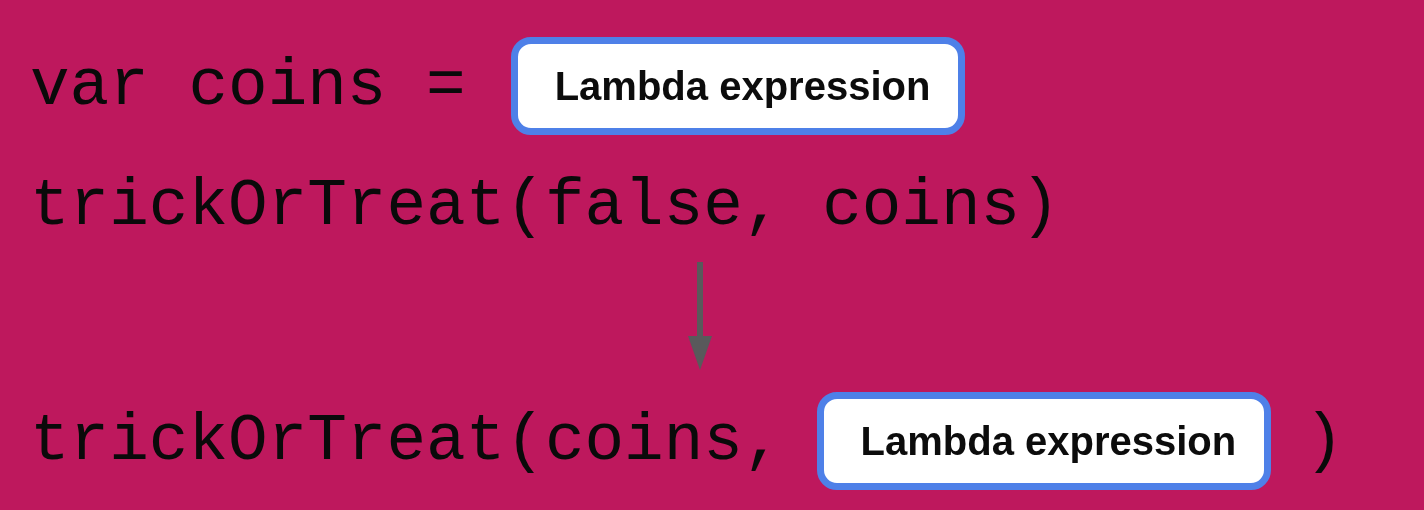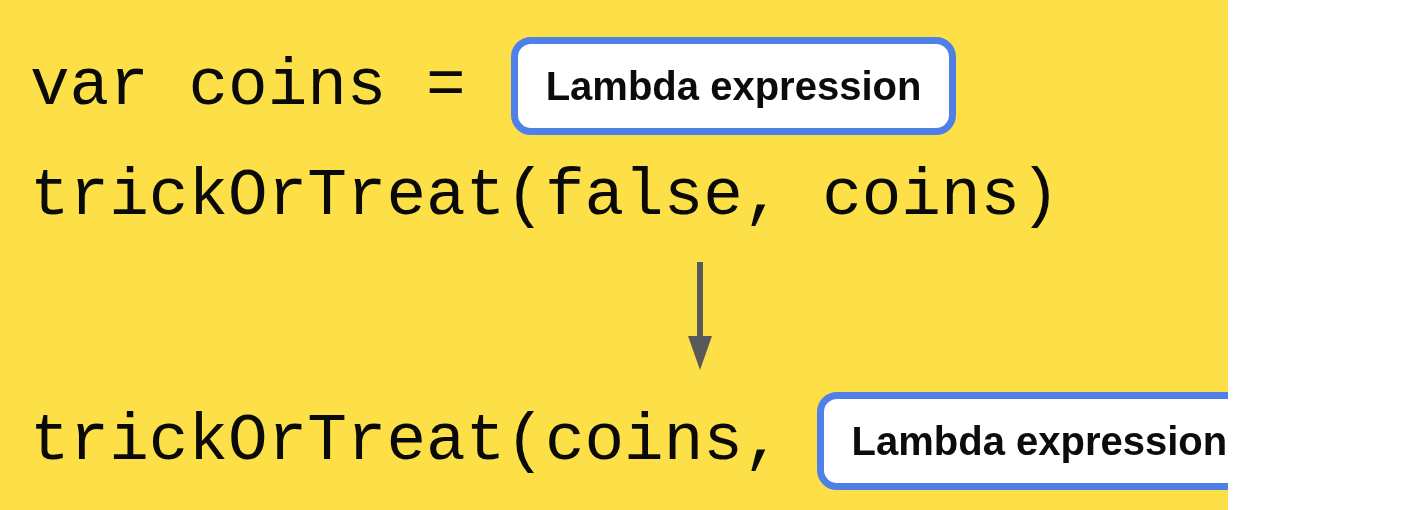--- a/index.html
+++ b/index.html
@@ -4,23 +4,23 @@
 <style>
   :root {
     --box-border: #4e80e8;
     --arrow: #59595b;
     --code: #0a0a0a;
   }
   * { margin: 0; padding: 0; box-sizing: border-box; }
   html, body { background: #ffffff; }
   .canvas {
     position: relative;
-    width: 1228px;
+    width: 1424px;
     height: 510px;
-    background: #fde047;
+    background: #be185d;
     overflow: hidden;
     font-family: "Liberation Sans", sans-serif;
   }
   .row {
     position: absolute;
     left: 30px;
     display: flex;
     align-items: center;
     white-space: pre;
   }
@@ -40,24 +40,25 @@
     border: 7px solid var(--box-border);
     border-radius: 20px;
     background: #ffffff;
   }
   .lambda-label {
     font-family: "Liberation Sans", sans-serif;
     font-size: 40px;
     font-weight: 700;
     color: #0c0c0c;
     white-space: nowrap;
+    margin-left: 9px;
   }
   .row1 { top: 37px; height: 98px; }
   .row1 .lambda-box { margin-left: 45px; }
-  .row2 { top: 159px; }
+  .row2 { top: 169px; }
   .row3 { top: 392px; height: 98px; }
   .row3 .lambda-box { margin-left: 34px; }
   .row3 .code-after { margin-left: 33px; }
   .arrow-wrap {
     position: absolute;
     left: 686px;
     top: 258px;
     width: 28px;
     height: 116px;
   }

